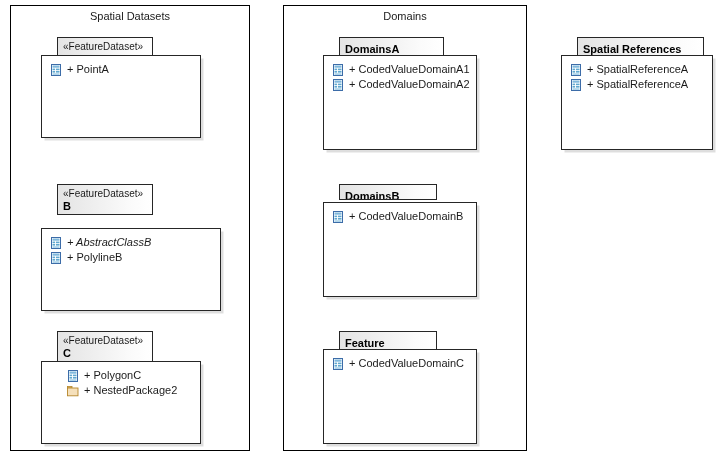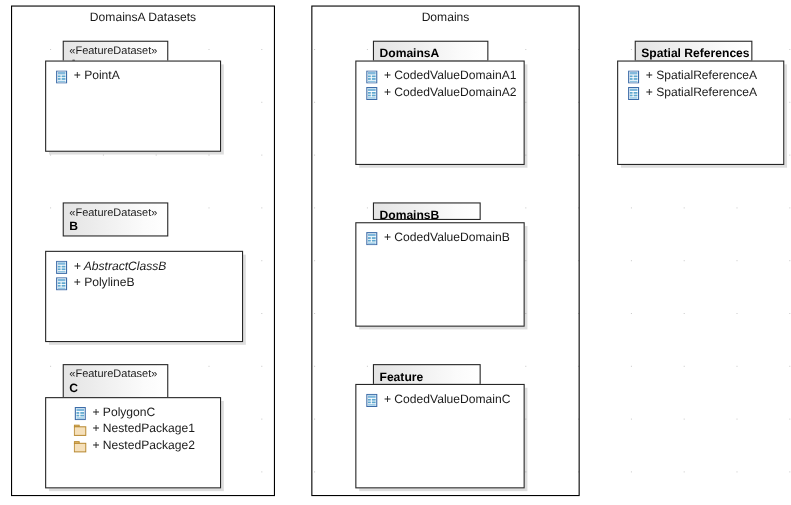--- a/index.html
+++ b/index.html
@@ -108,21 +108,21 @@
     height: 12px;
     display: block;
   }
 </style>
 </head>
 <body>
 
 <div id="canvas">
 
   <div class="frame" style="left:10px; top:5px; width:240px; height:446px;">
-    <div class="frame-title">DomainsA Datasets</div>
+    <div class="frame-title">Spatial Datasets</div>
   </div>
 
   <div class="frame" style="left:283px; top:5px; width:244px; height:446px;">
     <div class="frame-title">Domains</div>
   </div>
 
   <div class="pkg" style="left:41px; top:37px; width:160px; height:113px;">
     <div class="pkg-tab" style="width:96px; height:31px;">
       <div class="pkg-tab-stereo">«FeatureDataset»</div>
       <div class="pkg-tab-name">A</div>
@@ -192,27 +192,20 @@
           <rect x="6" y="7" width="3.5" height="1.6" fill="#5fa8cf"></rect>
           <rect x="2.5" y="9.4" width="7" height="1.3" fill="#8fc4e2"></rect>
         </svg>
         <span class="member-label">+ PolygonC</span>
       </div>
       <div class="member">
         <svg class="ico" viewBox="0 0 12 12">
           <rect x="0.5" y="1.5" width="4.5" height="1.6" fill="#e8c172" stroke="#b5862b" stroke-width="0.8"></rect>
           <rect x="0.5" y="3" width="10.5" height="7.8" fill="#f5e0bb" stroke="#b5862b" stroke-width="0.9"></rect>
         </svg>
-        <span class="member-label">+ NestedPackage1</span>
-      </div>
-      <div class="member">
-        <svg class="ico" viewBox="0 0 12 12">
-          <rect x="0.5" y="1.5" width="4.5" height="1.6" fill="#e8c172" stroke="#b5862b" stroke-width="0.8"></rect>
-          <rect x="0.5" y="3" width="10.5" height="7.8" fill="#f5e0bb" stroke="#b5862b" stroke-width="0.9"></rect>
-        </svg>
         <span class="member-label">+ NestedPackage2</span>
       </div>
     </div>
   </div>
 
   <div class="pkg" style="left:323px; top:37px; width:154px; height:113px;">
     <div class="pkg-tab" style="width:105px; height:19px;">
       <div class="pkg-tab-name solo">DomainsA</div>
     </div>
     <div class="pkg-body" style="top:18px; width:154px; height:95px;">
@@ -277,21 +270,21 @@
           <rect x="2.5" y="7" width="2.6" height="1.6" fill="#5fa8cf"></rect>
           <rect x="6" y="7" width="3.5" height="1.6" fill="#5fa8cf"></rect>
           <rect x="2.5" y="9.4" width="7" height="1.3" fill="#8fc4e2"></rect>
         </svg>
         <span class="member-label">+ CodedValueDomainC</span>
       </div>
     </div>
   </div>
 
   <div class="pkg" style="left:561px; top:37px; width:152px; height:113px;">
-    <div class="pkg-tab" style="width:107px; height:19px;">
+    <div class="pkg-tab" style="width:127px; height:19px;">
       <div class="pkg-tab-name solo">Spatial References</div>
     </div>
     <div class="pkg-body" style="top:18px; width:152px; height:95px;">
       <div class="member">
         <svg class="ico" viewBox="0 0 12 12">
           <rect x="1.5" y="0.5" width="9" height="11" fill="#ffffff" stroke="#3c6ca8" stroke-width="1"></rect>
           <rect x="2.5" y="1.5" width="7" height="2.2" fill="#7fb8dc"></rect>
           <rect x="2.5" y="4.6" width="2.6" height="1.6" fill="#5fa8cf"></rect>
           <rect x="6" y="4.6" width="3.5" height="1.6" fill="#5fa8cf"></rect>
           <rect x="2.5" y="7" width="2.6" height="1.6" fill="#5fa8cf"></rect>

